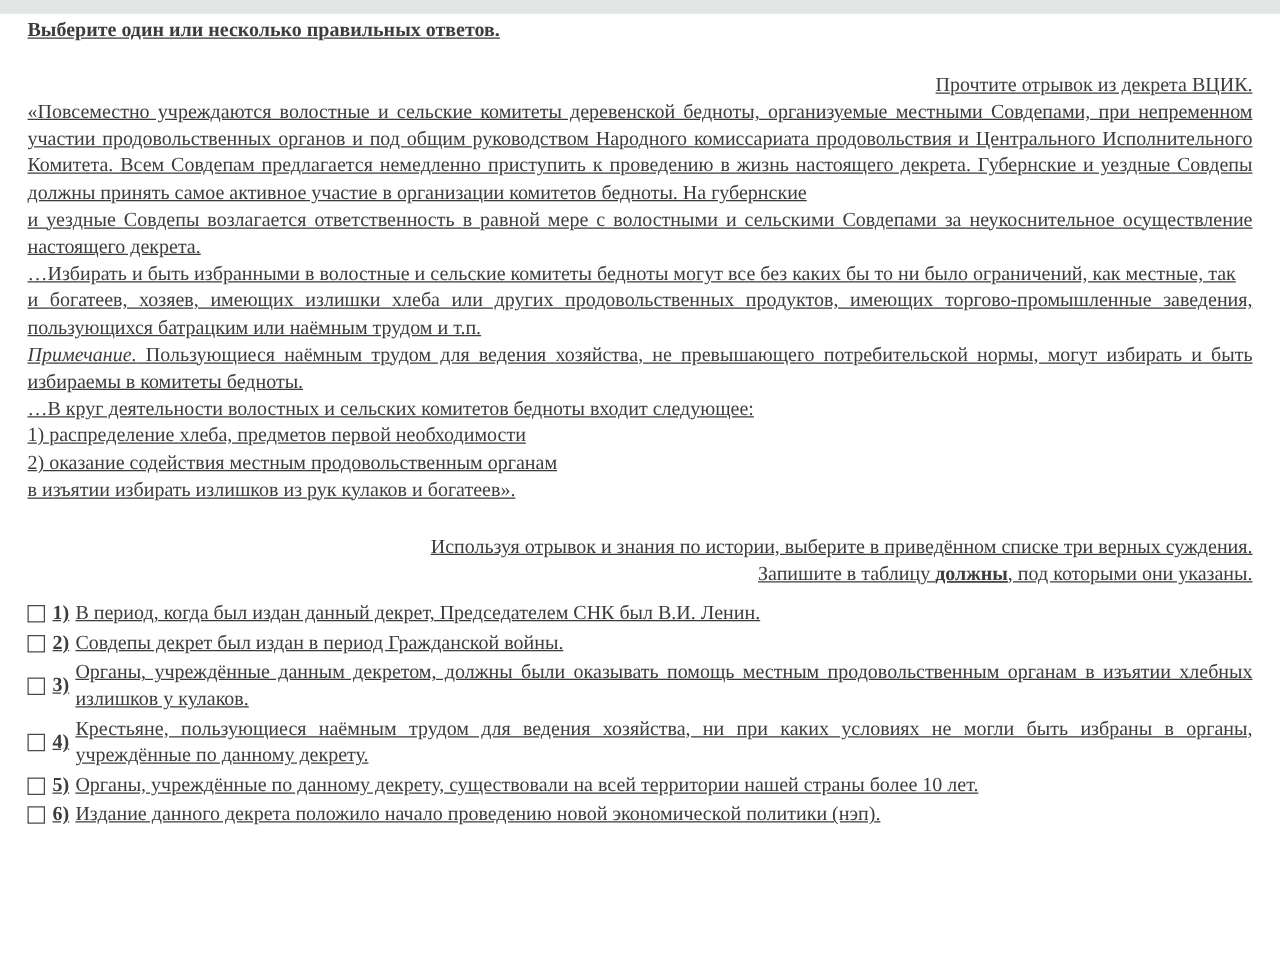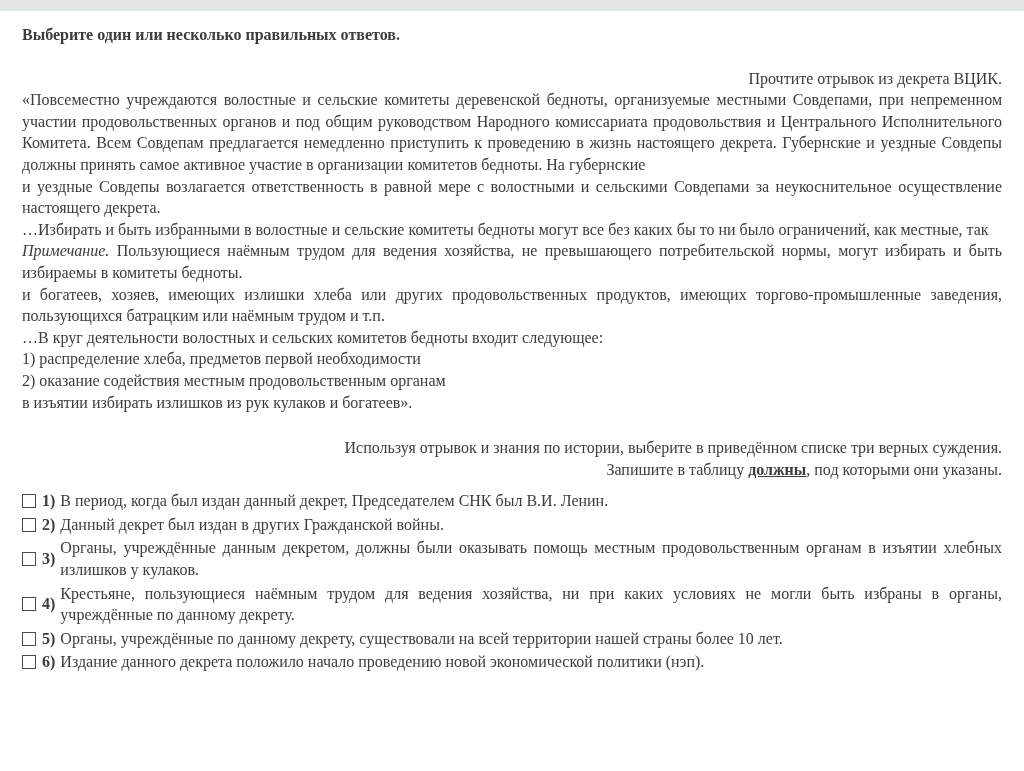--- a/index.html
+++ b/index.html
@@ -13,21 +13,22 @@
     line-height: 21.6px;
     color: #3c3c3c;
     overflow: hidden;
   }
   .top-bar {
     width: 100%;
     height: 11px;
     background: #e1e5e4;
   }
   .content {
-    padding: 13px 22px 0 22px;
+    padding: 3px 22px 0 22px;
+    text-decoration: underline;
   }
   .heading {
     font-weight: bold;
     margin-bottom: 22px;
   }
   .intro { text-align: right; }
   .pblock { text-align: justify; }
   .note-label { font-style: italic; }
   .instructions { margin-top: 24px; }
   .instructions p { text-align: right; }
@@ -68,43 +69,43 @@
   <div class="content">
 
     <p class="heading">Выберите один или несколько правильных ответов.</p>
 
     <p class="intro">Прочтите отрывок из декрета ВЦИК.</p>
 
     <div>
       <p class="pblock">«Повсеместно учреждаются волостные и сельские комитеты деревенской бедноты, организуемые местными Совдепами, при непременном участии продовольственных органов и под общим руководством Народного комиссариата продовольствия и Центрального Исполнительного Комитета. Всем Совдепам предлагается немедленно приступить к проведению в жизнь настоящего декрета. Губернские и уездные Совдепы должны принять самое активное участие в организации комитетов бедноты. На губернские</p>
       <p class="pblock">и уездные Совдепы возлагается ответственность в равной мере с волостными и сельскими Совдепами за неукоснительное осуществление настоящего декрета.</p>
       <p class="pblock">…Избирать и быть избранными в волостные и сельские комитеты бедноты могут все без каких бы то ни было ограничений, как местные, так</p>
+      <p class="pblock">и богатеев, хозяев, имеющих излишки хлеба или других продовольственных продуктов, имеющих торгово-промышленные заведения, пользующихся батрацким или наёмным трудом и т.п.</p>
       <p class="pblock"><span class="note-label">Примечание.</span><span> Пользующиеся наёмным трудом для ведения хозяйства, не превышающего потребительской нормы, могут избирать и быть избираемы в комитеты бедноты.</span></p>
-      <p class="pblock">и богатеев, хозяев, имеющих излишки хлеба или других продовольственных продуктов, имеющих торгово-промышленные заведения, пользующихся батрацким или наёмным трудом и т.п.</p>
       <p class="pblock">…В круг деятельности волостных и сельских комитетов бедноты входит следующее:</p>
       <p class="pblock">1) распределение хлеба, предметов первой необходимости</p>
       <p class="pblock">2) оказание содействия местным продовольственным органам</p>
       <p class="pblock">в изъятии избирать излишков из рук кулаков и богатеев».</p>
     </div>
 
     <div class="instructions">
       <p>Используя отрывок и знания по истории, выберите в приведённом списке три верных суждения.</p>
       <p><span>Запишите в таблицу </span><span class="emph">должны</span><span>, под которыми они указаны.</span></p>
     </div>
 
     <div class="options">
       <div class="opt">
         <span class="cb" role="checkbox" aria-checked="false"></span>
         <span class="num">1)</span>
         <span class="otext">В период, когда был издан данный декрет, Председателем СНК был В.И. Ленин.</span>
       </div>
       <div class="opt">
         <span class="cb" role="checkbox" aria-checked="false"></span>
         <span class="num">2)</span>
-        <span class="otext">Данный декрет был издан в других Гражданской войны.</span>
+        <span class="otext">Совдепы декрет был издан в период Гражданской войны.</span>
       </div>
       <div class="opt">
         <span class="cb" role="checkbox" aria-checked="false"></span>
         <span class="num">3)</span>
         <span class="otext">Органы, учреждённые данным декретом, должны были оказывать помощь местным продовольственным органам в изъятии хлебных излишков у кулаков.</span>
       </div>
       <div class="opt">
         <span class="cb" role="checkbox" aria-checked="false"></span>
         <span class="num">4)</span>
         <span class="otext">Крестьяне, пользующиеся наёмным трудом для ведения хозяйства, ни при каких условиях не могли быть избраны в органы, учреждённые по данному декрету.</span>

